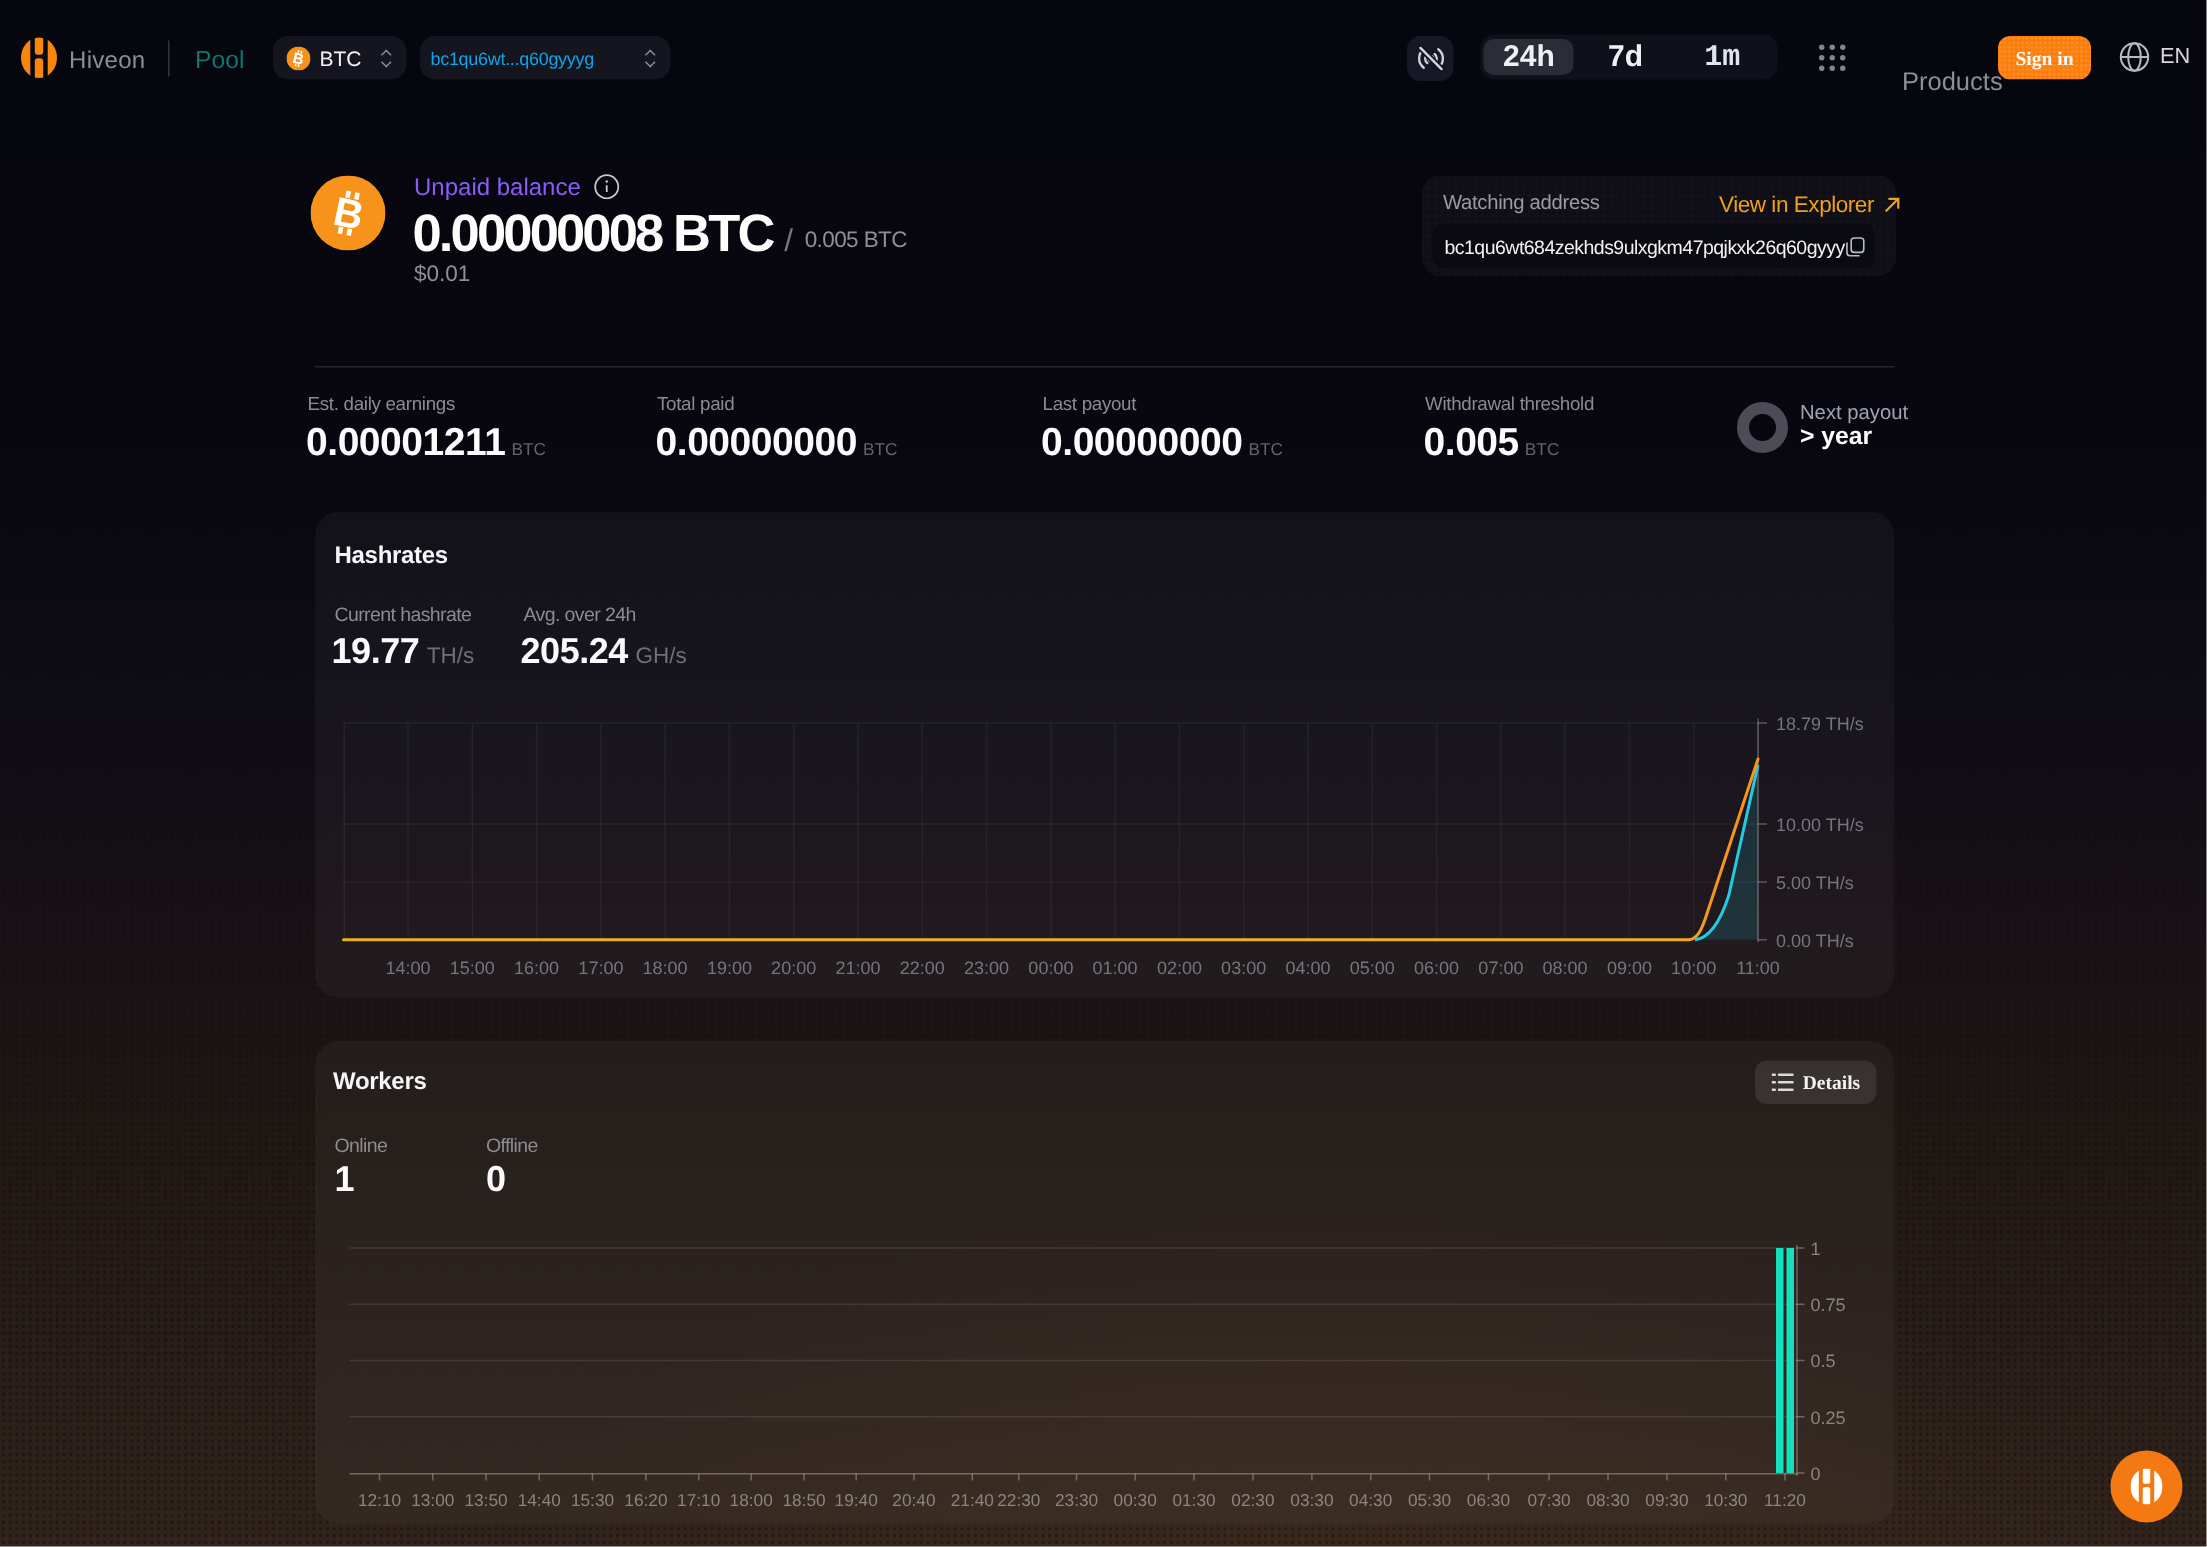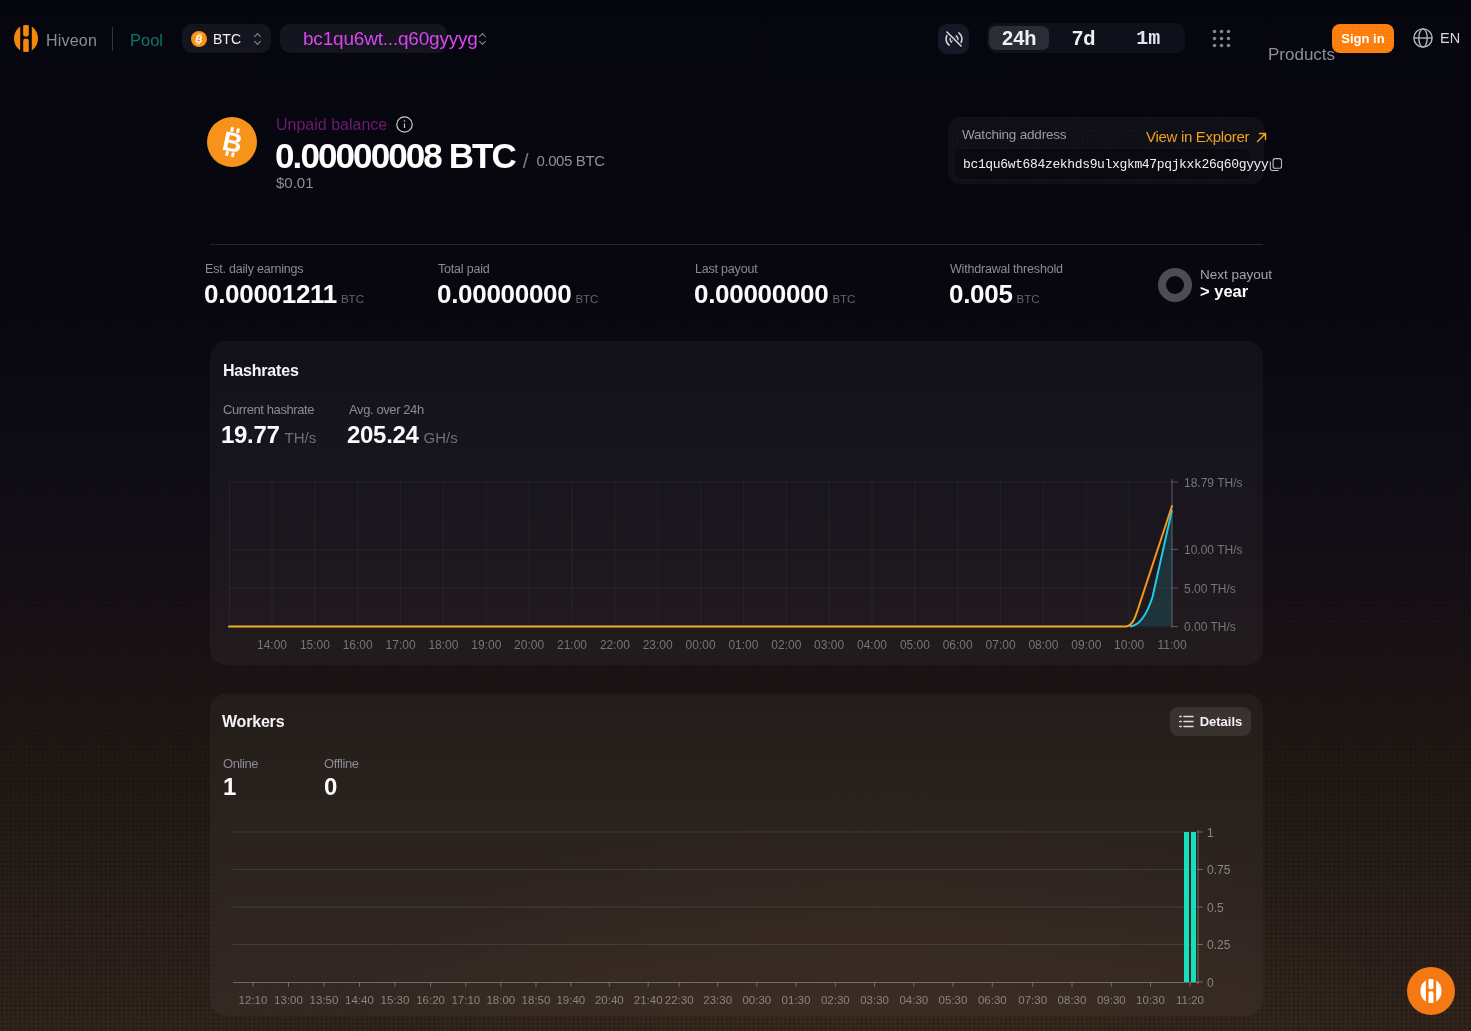--- a/index.html
+++ b/index.html
@@ -8,45 +8,45 @@
   font-family:"Liberation Sans", sans-serif;
   position:relative;
   background:
     radial-gradient(55% 45% at 60% 108%, rgba(122,76,36,0.17), rgba(122,76,36,0) 70%),
     linear-gradient(180deg, #06060e 0%, #08070f 28%, #0e0c15 44%, #171016 58%, #1f1713 72%, #281e18 86%, #30241c 100%);
   color:#fff;
 }
 .abs { position:absolute; }
 body:before { content:""; position:absolute; left:0; top:0; right:0; bottom:0; background-image:radial-gradient(rgba(5,4,10,0.34) 1px, rgba(0,0,0,0) 1.2px); background-size:4.5px 4.5px; -webkit-mask-image:linear-gradient(180deg, rgba(0,0,0,0) 0%, rgba(0,0,0,0) 30%, rgba(0,0,0,0.45) 60%, #000 85%); }
 .card { backdrop-filter: blur(3px); }
-.dots { background-image:radial-gradient(rgba(255,255,255,0.10) 1px, rgba(0,0,0,0) 1.2px); background-size:4px 4px; }
+.dots { background-image:radial-gradient(rgba(255,255,255,0.10) 1px, rgba(0,0,0,0) 1.2px); background-size:4px 4px;font-family:Liberation Serif, serif; }
 
 
 .hdr-name { left:46px; top:32px; font-size:16px; color:#8d8d96; letter-spacing:0.2px; }
 .hdr-div  { left:112px; top:27px; width:1px; height:24px; background:#34343f; }
 .hdr-pool { left:130px; top:31px; font-size:16.5px; color:#0f766e;text-align:center; }
 .sel { background:#15151f; border-radius:10px; height:29px; top:24px; display:flex; align-items:center; }
 .chev { width:8px; height:12px; position:relative; flex:none; }
 .chev:before, .chev:after { content:""; position:absolute; left:2px; width:4px; height:4px; border:solid #8f8f99; border-width:0 1.5px 1.5px 0; }
 .chev:before { top:1px; transform:rotate(-135deg); }
 .chev:after  { bottom:1px; transform:rotate(45deg); }
 .seg { left:987px; top:23px; width:198px; height:30px; background:#10101a; border-radius:9px; display:flex; align-items:center; }
 .seg .on { position:absolute; left:2px; top:3px; width:60px; height:24px; background:#2c2c36; border-radius:7px; }
 .seg span { position:relative; width:64.5px; text-align:center; font-size:20px; color:#eef0f4; font-weight:bold; }
 .btn-signal { left:938px; top:24px; width:31px; height:30px; background:#171725; border-radius:9px; display:flex; align-items:center; justify-content:center; }
 .signin { left:1332px; top:24px; width:62px; height:29px; background:#fd7d0a; border-radius:8px; color:#fff; font-size:13px; font-weight:bold; display:flex; align-items:center; justify-content:center; background-image:radial-gradient(rgba(255,255,255,0.13) 0.8px, rgba(0,0,0,0) 1px); background-size:3px 3px; }
-.unpaid-lbl { left:276px; top:116px; font-size:16px; color:#701a75; }
+.unpaid-lbl { left:276px; top:116px; font-size:16px; color:#8b5cf6; }
 .big-line { left:275px; top:136px; font-size:35px; font-weight:bold; color:#fdfdfe; letter-spacing:-1.9px; }
 .big-line .sl { font-size:21px; color:#77777f; font-weight:normal; letter-spacing:0; }
 .big-line .sub { font-size:15px; color:#8e8e96; font-weight:normal; letter-spacing:-0.4px; vertical-align:2.5px; }
 .usd { left:276px; top:174px; font-size:15px; color:#8e8e96; }
 
 .watch { left:948px; top:117px; width:316px; height:67px; border-radius:12px; background:rgba(255,255,255,0.045); }
 .watch-lbl { left:962px; top:127px; font-size:13.5px; color:#9b9ba3; letter-spacing:-0.2px; }
-.addr { left:955px; top:149px; width:295px; height:30px; background:rgba(9,9,16,0.78); border-radius:8px; display:flex; align-items:center; padding:0 7px;font-family:Liberation Mono, monospace; }
+.addr { left:955px; top:149px; width:295px; height:30px; background:rgba(9,9,16,0.78); border-radius:8px; display:flex; align-items:center; padding:0 7px; }
 .addr span { font-size:13px; color:#f2f2f5; letter-spacing:-0.35px; margin-left:1px; }
 
 
 .stat-lbl { font-size:12.5px; color:#8b8b94; letter-spacing:-0.2px; }
 .stat-val { font-size:26px; color:#fbfbfd; font-weight:bold; letter-spacing:-0.3px; top:279px; }
 .stat-val .u { font-size:11.5px; color:#64646d; font-weight:normal; letter-spacing:0; }
 .ring { left:1158px; top:268px; width:34px; height:34px; border-radius:50%; border:8.5px solid #4c4c57; }
 
 
 .card { background:rgba(255,255,255,0.04); border-radius:16px; }
@@ -88,21 +88,21 @@
         <rect x="8.1" y="3.3" width="1.3" height="2" fill="#fff"></rect>
         <rect x="10.6" y="3.3" width="1.3" height="2" fill="#fff"></rect>
         <rect x="8.1" y="14.8" width="1.3" height="2" fill="#fff"></rect>
         <rect x="10.6" y="14.8" width="1.3" height="2" fill="#fff"></rect>
       </g>
     </svg>
   <span style="font-size:14px;color:#f2f2f5;">BTC</span>
   <div class="chev" style="margin-left:auto;"></div>
 </div>
 <div class="abs sel" style="left:280px; width:167px; padding:0 10px 0 7px;">
-  <span style="font-size:19px;color:#d946ef;letter-spacing:-0.2px;margin-left:16px;">bc1qu6wt...q60gyyyg</span>
+  <span style="font-size:12px;color:#0ea5e9;letter-spacing:-0.2px;">bc1qu6wt...q60gyyyg</span>
   <div class="chev" style="margin-left:auto;"></div>
 </div>
 
 <div class="abs btn-signal">
   <svg width="22" height="22" viewBox="0 0 20 20" fill="none" stroke="#d3d3da" stroke-width="1.4" stroke-linecap="round">
     <path d="M5.6 4.4 A7 7 0 0 0 5.6 15.6"></path>
     <path d="M14.4 4.4 A7 7 0 0 1 14.4 15.6"></path>
     <path d="M7.8 7.2 A3.6 3.6 0 0 0 7.8 12.8"></path>
     <path d="M12.2 7.2 A3.6 3.6 0 0 1 12.2 12.8"></path>
     <circle cx="10" cy="10" r="2.1" fill="#d3d3da" stroke="none"></circle>

